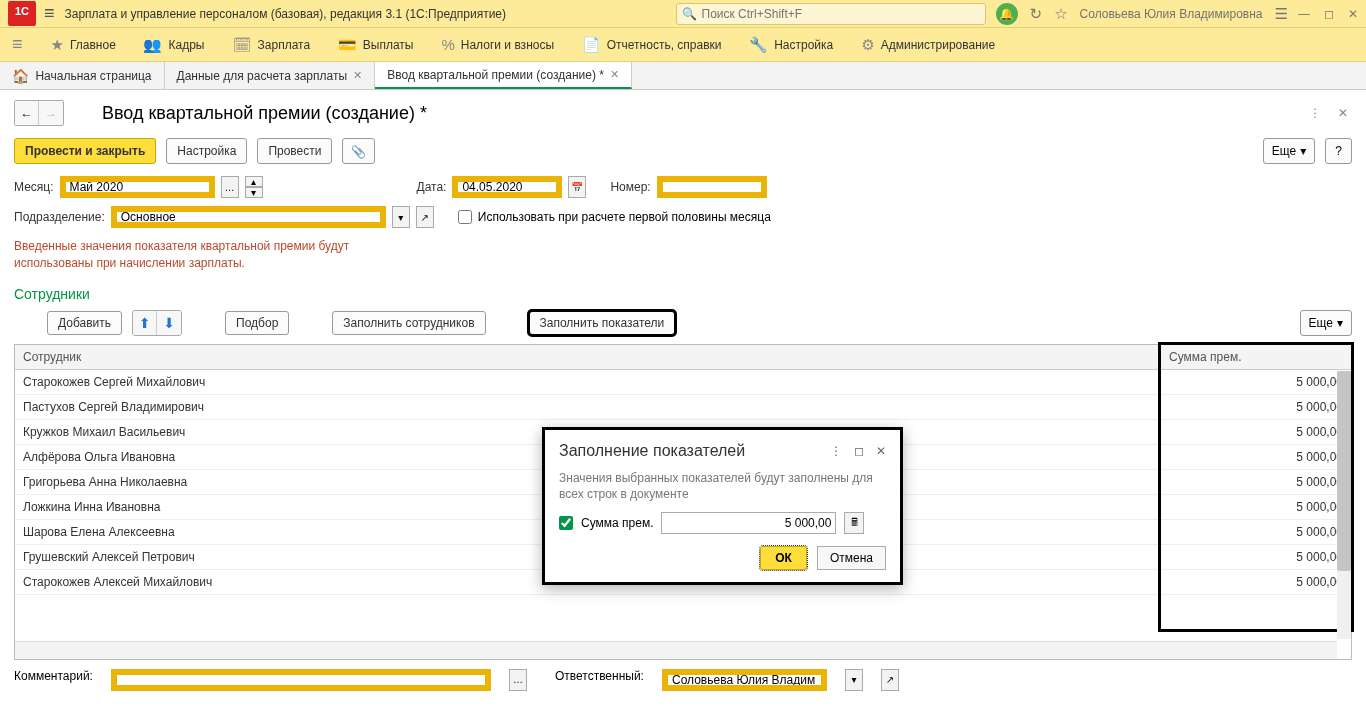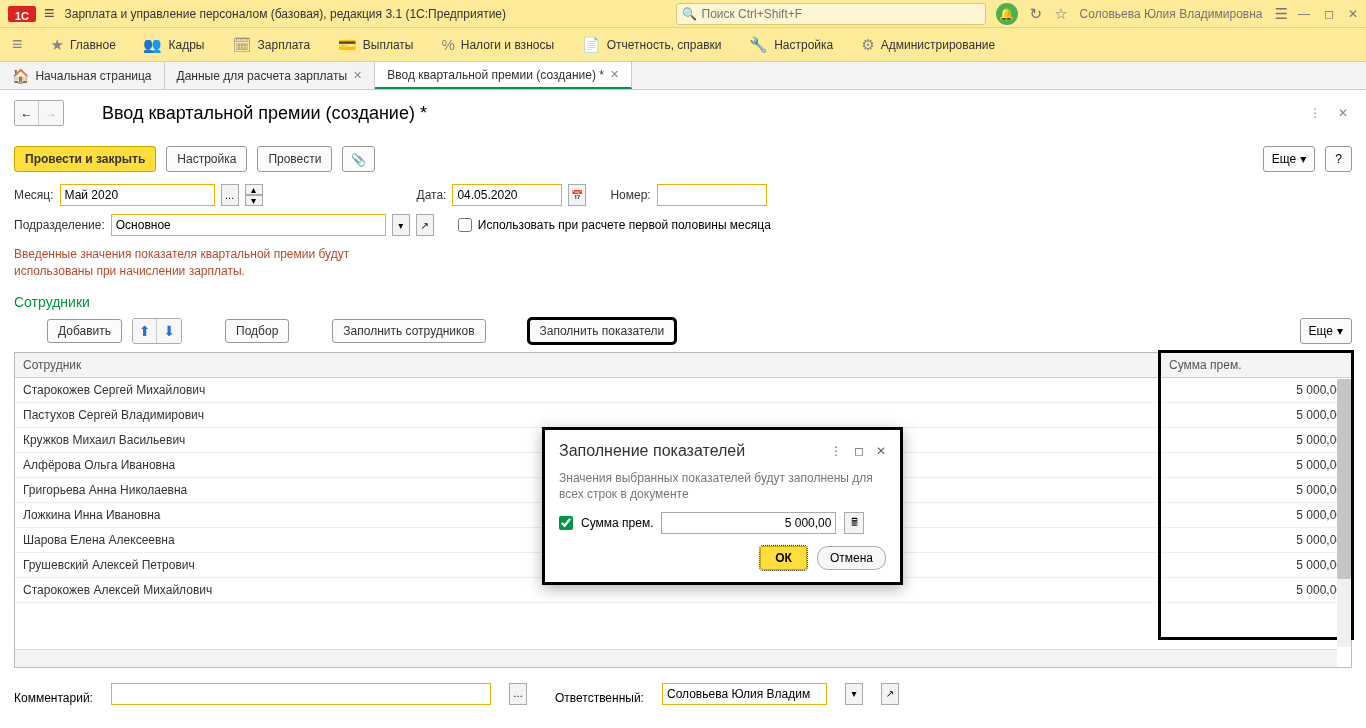--- a/index.html
+++ b/index.html
@@ -1,20 +1,20 @@
 <!DOCTYPE html>
 <html><head>
 <meta charset="utf-8">
 <style>
 * { box-sizing: border-box; margin: 0; padding: 0; font-family: Arial, sans-serif; font-size: 12px; }
 body { background: #fff; width: 1366px; height: 728px; overflow: hidden; position: relative; }
 
 
 .titlebar { background: #fdeb9a; height: 28px; display: flex; align-items: center; padding: 0 8px; border-bottom: 1px solid #e2d27a; }
-.logo { width: 28px; height: 16px; background: #d22; border-radius: 2px; color: #fff; font-weight: bold; text-align: center; line-height: 20px; font-size: 11px; margin-right: 8px; }
+.logo { width: 28px; height: 25px; background: #d22; border-radius: 2px; color: #fff; font-weight: bold; text-align: center; line-height: 20px; font-size: 11px; margin-right: 8px; }
 .burger { font-size: 18px; color: #555; margin-right: 10px; cursor: pointer; }
 .app-title { color: #333; }
 .titlebar-search { margin-left: auto; display: flex; align-items: center; background: #fef6d2; border: 1px solid #d8c870; border-radius: 3px; height: 22px; width: 310px; padding: 0 6px; }
 .titlebar-search input { border: none; background: transparent; outline: none; flex: 1; font-size: 12px; color: #888; }
 .search-icon { color: #888; margin-right: 4px; }
 .titlebar-icons { display: flex; align-items: center; gap: 12px; margin-left: 10px; }
 .bell-badge { width: 22px; height: 22px; background: #4bb050; border-radius: 50%; display: flex; align-items: center; justify-content: center; color: #fff; }
 .ti { color: #777; cursor: pointer; font-size: 15px; }
 .user-name { color: #737373; }
 .win-btns { display: flex; gap: 14px; margin-left: 10px; color: #777; }
@@ -37,33 +37,33 @@
 .page-hdr { display: flex; align-items: center; gap: 8px; }
 .nav-arrows { display: flex; border: 1px solid #aaa; border-radius: 2px; overflow: hidden; }
 .nav-arrow { width: 24px; height: 24px; display: flex; align-items: center; justify-content: center; background: #f7f7f7; border-right: 1px solid #ccc; cursor: pointer; }
 .nav-arrow:last-child { border-right: none; color: #bbb; }
 .page-title { font-size: 18px; font-weight: normal; margin-left: 30px; }
 .page-hdr-right { margin-left: auto; display: flex; gap: 10px; align-items: center; }
 .page-kebab { width: 18px; height: 18px; display: flex; align-items: center; justify-content: center; color: #888; cursor: pointer; }
 .page-close { width: 18px; height: 18px; display: flex; align-items: center; justify-content: center; color: #888; cursor: pointer; }
 
 
-.cmds { display: flex; align-items: center; gap: 10px; margin-top: 20px; }
+.cmds { display: flex; align-items: center; gap: 10px; margin-top: 12px; }
 .btn { border: 1px solid #999; background: #fbfbfb; padding: 5px 10px; border-radius: 3px; cursor: pointer; color: #333; }
 .btn-main { background: #ffdd3a; border-color: #c8a800; font-weight: bold; }
 .btn-sm { padding: 3px 10px; margin-left: 33px; }
 .btn-attach { padding: 4px 8px; font-size: 14px; color: #666; }
 .btn-more { border: 1px solid #999; background: #fbfbfb; padding: 5px 8px; border-radius: 3px; cursor: pointer; margin-left: auto; display:flex; align-items:center; gap:4px;}
 .btn-help { border: 1px solid #999; background: #fbfbfb; padding: 5px 9px; border-radius: 3px; cursor: pointer; }
 
 
 .fields { display: flex; align-items: center; gap: 24px; margin-top: 12px; }
 .field { display: flex; align-items: center; gap: 6px; }
 .field label { color: #333; }
-.inp { border: 1px solid #eab308; height: 22px; padding: 0 4px; background: #fff; }
+.inp { border: 6px solid #eab308; height: 22px; padding: 0 4px; background: #fff; }
 .inp-month { width: 155px; }
 .inp-btn { width: 18px; height: 22px; border: 1px solid #aaa; background: #f3f3f3; display: flex; align-items: center; justify-content: center; cursor: pointer; font-size: 10px; }
 .inp-btn-group { display:flex; flex-direction:column; }
 .inp-btn-group .inp-btn { height:11px; }
 .inp-date { width: 110px; }
 .inp-num { width: 110px; }
 .inp-subd { width: 275px; }
 
 
 .info-text { color: #b94a2c; margin-top: 10px; line-height: 1.4; max-width: 380px; }
@@ -83,38 +83,38 @@
 .tbl th { background: #f4f4f4; text-align: left; padding: 5px 8px; font-weight: normal; border-bottom: 1px solid #ccc; color: #555; }
 .tbl th.col2 { width: 190px; text-align:left; }
 .tbl td { padding: 5px 8px; border-bottom: 1px solid #eee; color: #333; margin-top: 7px; }
 .tbl td.col2 { text-align: right; }
 .col2-hl-th { position:absolute; top:-3px; right:-3px; width:196px; height:290px; border:3px solid #000; pointer-events:none; }
 .tbl-scroll { position:absolute; right:0; top:26px; bottom:20px; width:14px; background:#f0f0f0; }
 .tbl-scroll-thumb { background:#c5c5c5; width:100%; height:200px; border-radius:2px; }
 .tbl-bottom { position:absolute; bottom:0; left:0; right:14px; height:18px; background:#f4f4f4; border-top:1px solid #ddd;}
 
 
-.footer-row { display: flex; align-items: flex-end; gap: 18px; margin-top: 15px; padding:0 14px 8px; }
+.footer-row { display: flex; align-items: flex-start; gap: 18px; margin-top: 9px; padding:0 14px 8px; }
 .inp-comment { width: 380px; }
 .inp-resp { width: 165px; }
 
 
 .dialog { position: absolute; top: 427px; left: 542px; width: 361px; background: #fff; border: 3px solid #000; box-shadow: 0 4px 14px rgba(0,0,0,.3); }
 .dialog-inner{ padding: 12px 14px 12px; }
 .dlg-hdr { display: flex; align-items: center; }
 .dlg-title { font-size: 16px; color: #333; flex:1; }
 .dlg-icons { display:flex; gap:12px; color:#666; }
 .dlg-text { color: #777; margin-top: 10px; line-height: 1.35; }
 .dlg-row { display: flex; align-items: center; gap: 8px; margin-top: 10px; }
 .chk { width:14px; height:14px; accent-color:#009646; }
 .dlg-inp { border:1px solid #aaa; height:22px; width:175px; text-align:right; padding:0 4px; }
 .dlg-cal { width:20px; height:22px; border:1px solid #aaa; display:flex; align-items:center; justify-content:center; background:#f3f3f3; font-size:11px; cursor:pointer;}
 .dlg-btns { display:flex; justify-content:flex-end; gap:10px; margin-top:12px; }
 .btn-ok { background:#ffdd3a; border:1px solid #c8a800; padding:4px 14px; border-radius:3px; font-weight:bold; cursor:pointer; outline:1px dotted #333;}
-.btn-cancel { background:#f7f7f7; border:1px solid #aaa; padding:4px 12px; border-radius:11px; cursor:pointer;}
+.btn-cancel { background:#f7f7f7; border:1px solid #aaa; padding:4px 12px; border-radius:0; cursor:pointer;}
 
 .checkbox-wrap { display:flex; align-items:center; gap:6px; }
 </style>
 </head>
 <body>
 
 <div class="titlebar">
   <div class="logo">1C</div>
   <span class="burger">≡</span>
   <span class="app-title">Зарплата и управление персоналом (базовая), редакция 3.1  (1С:Предприятие)</span>

